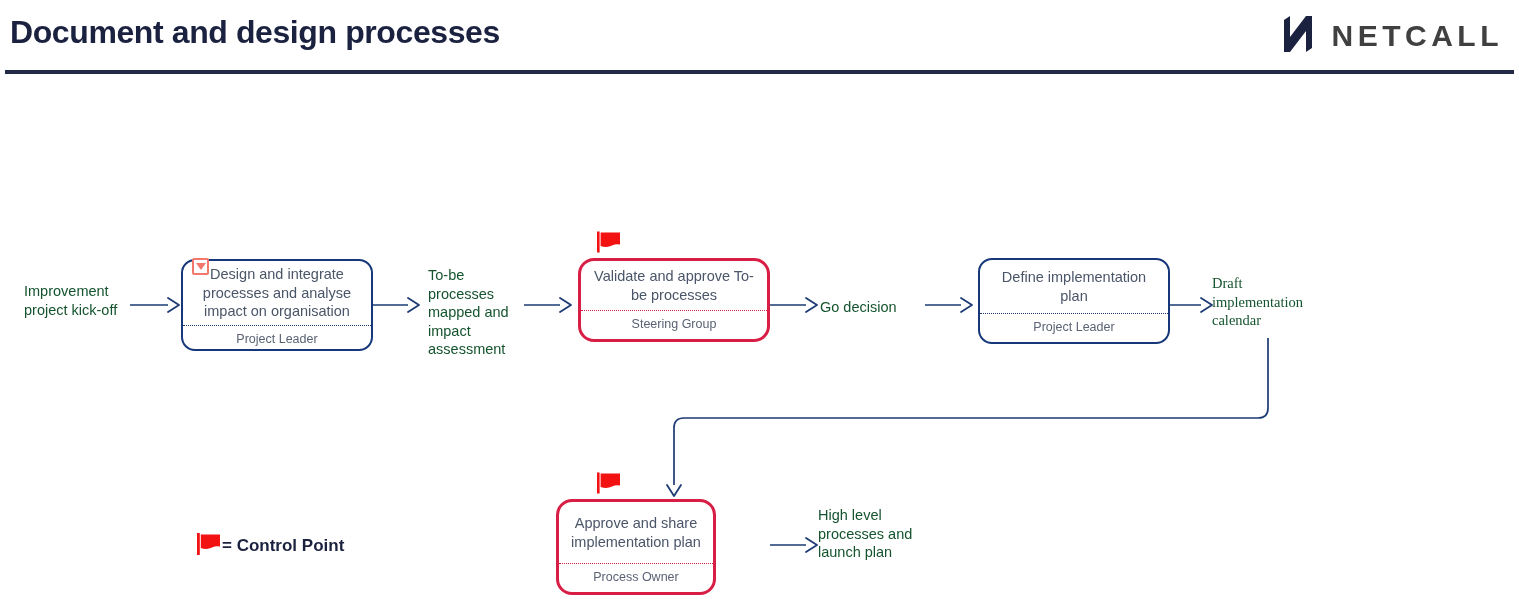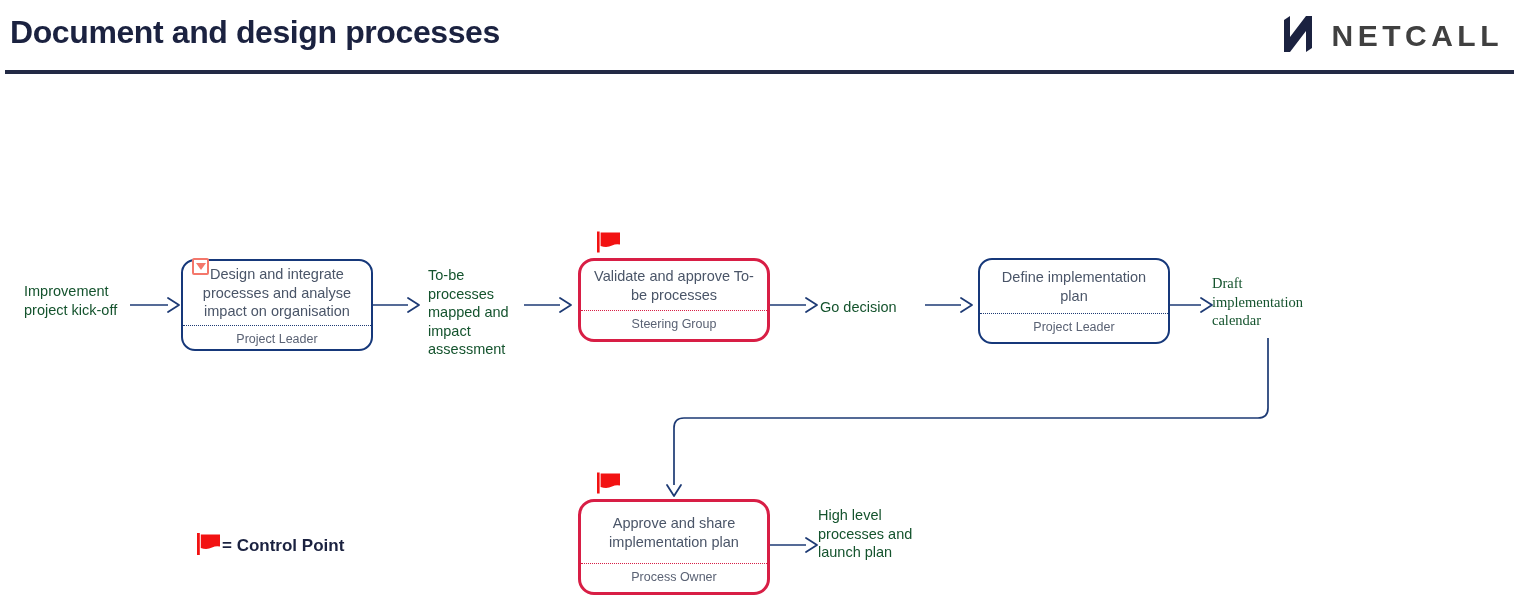--- a/index.html
+++ b/index.html
@@ -212,21 +212,21 @@
     <div class="node-title">Define implementation plan</div>
     <div class="node-role">Project Leader</div>
   </div>
 
   <span class="flag-icon" style="left:596px; top:396px;">
     <svg width="26" height="22" viewBox="0 0 26 22" aria-hidden="true">
       <rect x="1" y="0.5" width="2.6" height="21" fill="#f21212"></rect>
       <path d="M4.6,1.5 H24 V5 Q20,4 16,6 Q11,8.5 4.6,6.5 Z M4.6,6.5 Q11,8.5 16,6 Q20,4 24,5 V13.5 Q20,12.5 16,14.5 Q11,17 4.6,15 Z" fill="#f21212"></path>
     </svg>
   </span>
-  <div class="node red" style="left:578px; top:423px; width:192px; height:96px;">
+  <div class="node red" style="left:556px; top:423px; width:160px; height:96px;">
     <div class="node-title">Approve and share implementation plan</div>
     <div class="node-role">Process Owner</div>
   </div>
 
   <div id="legend">
     <span>
       <svg width="26" height="24" viewBox="0 0 26 24" aria-hidden="true">
         <rect x="1" y="1" width="2.8" height="22" fill="#f21212"></rect>
         <path d="M4.8,2.5 H24 V6 Q20,5 16,7 Q11,9.5 4.8,7.5 Z M4.8,7.5 Q11,9.5 16,7 Q20,5 24,6 V14.5 Q20,13.5 16,15.5 Q11,18 4.8,16 Z" fill="#f21212"></path>
       </svg>

